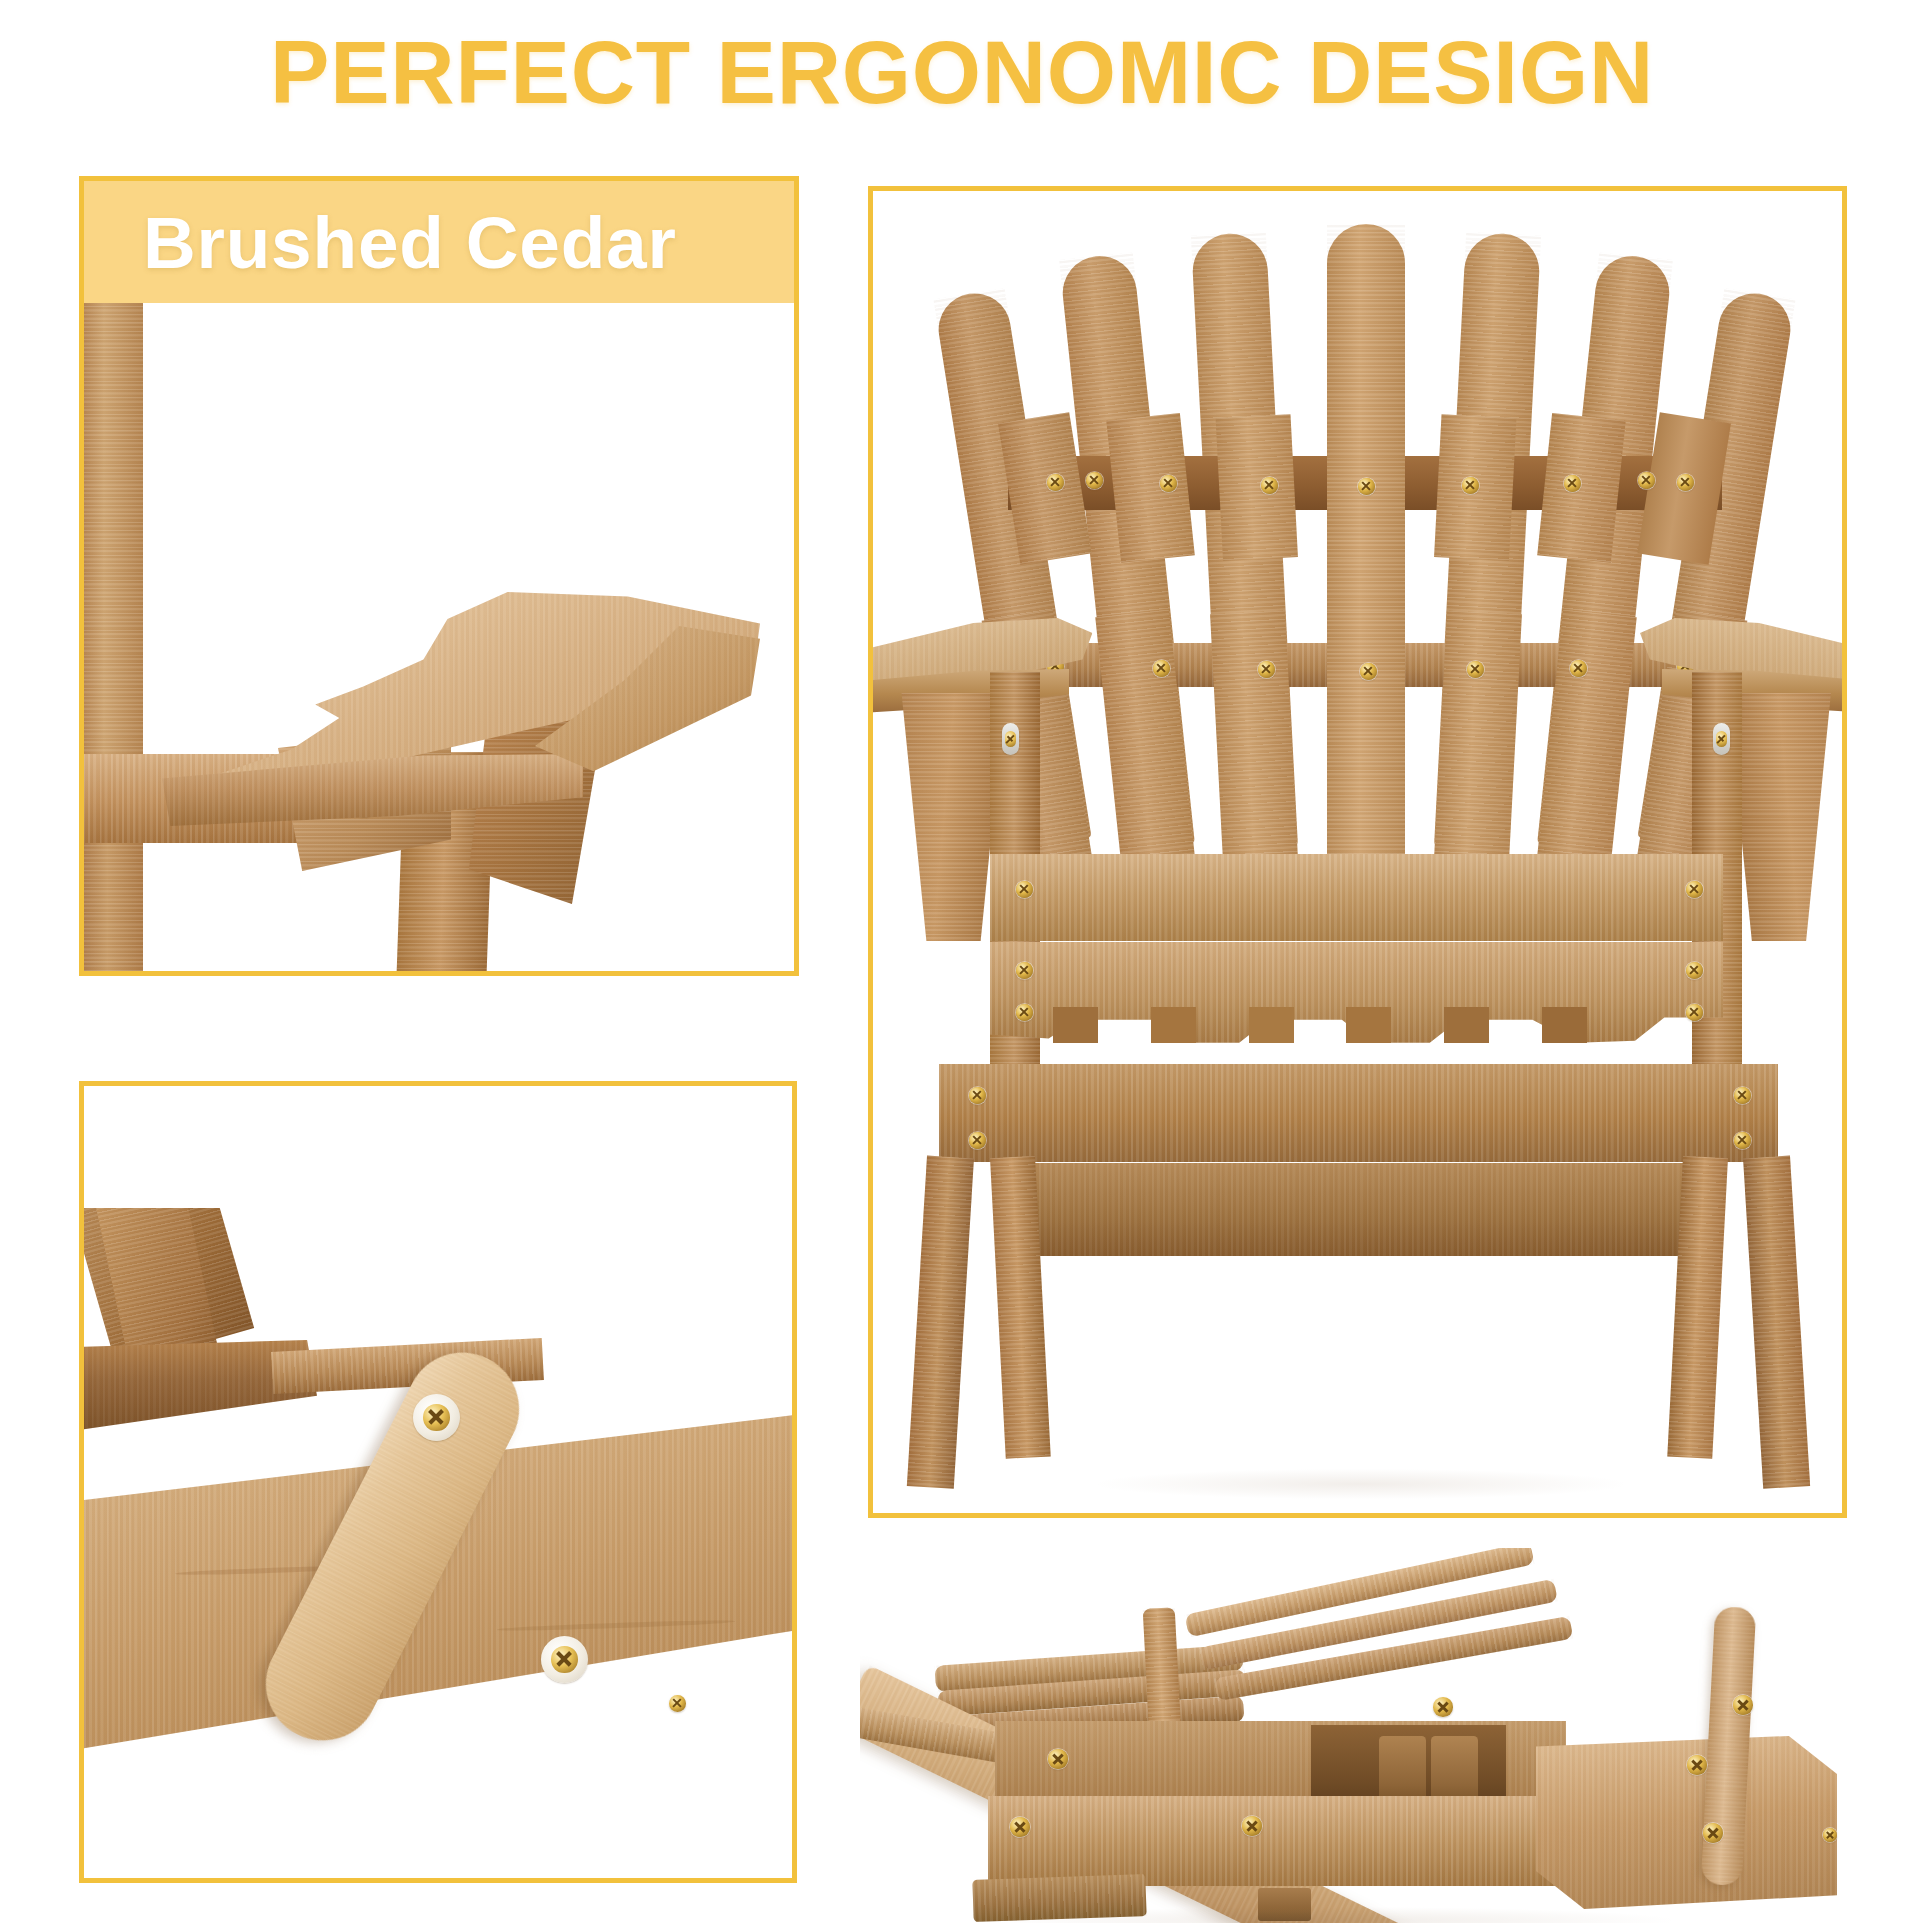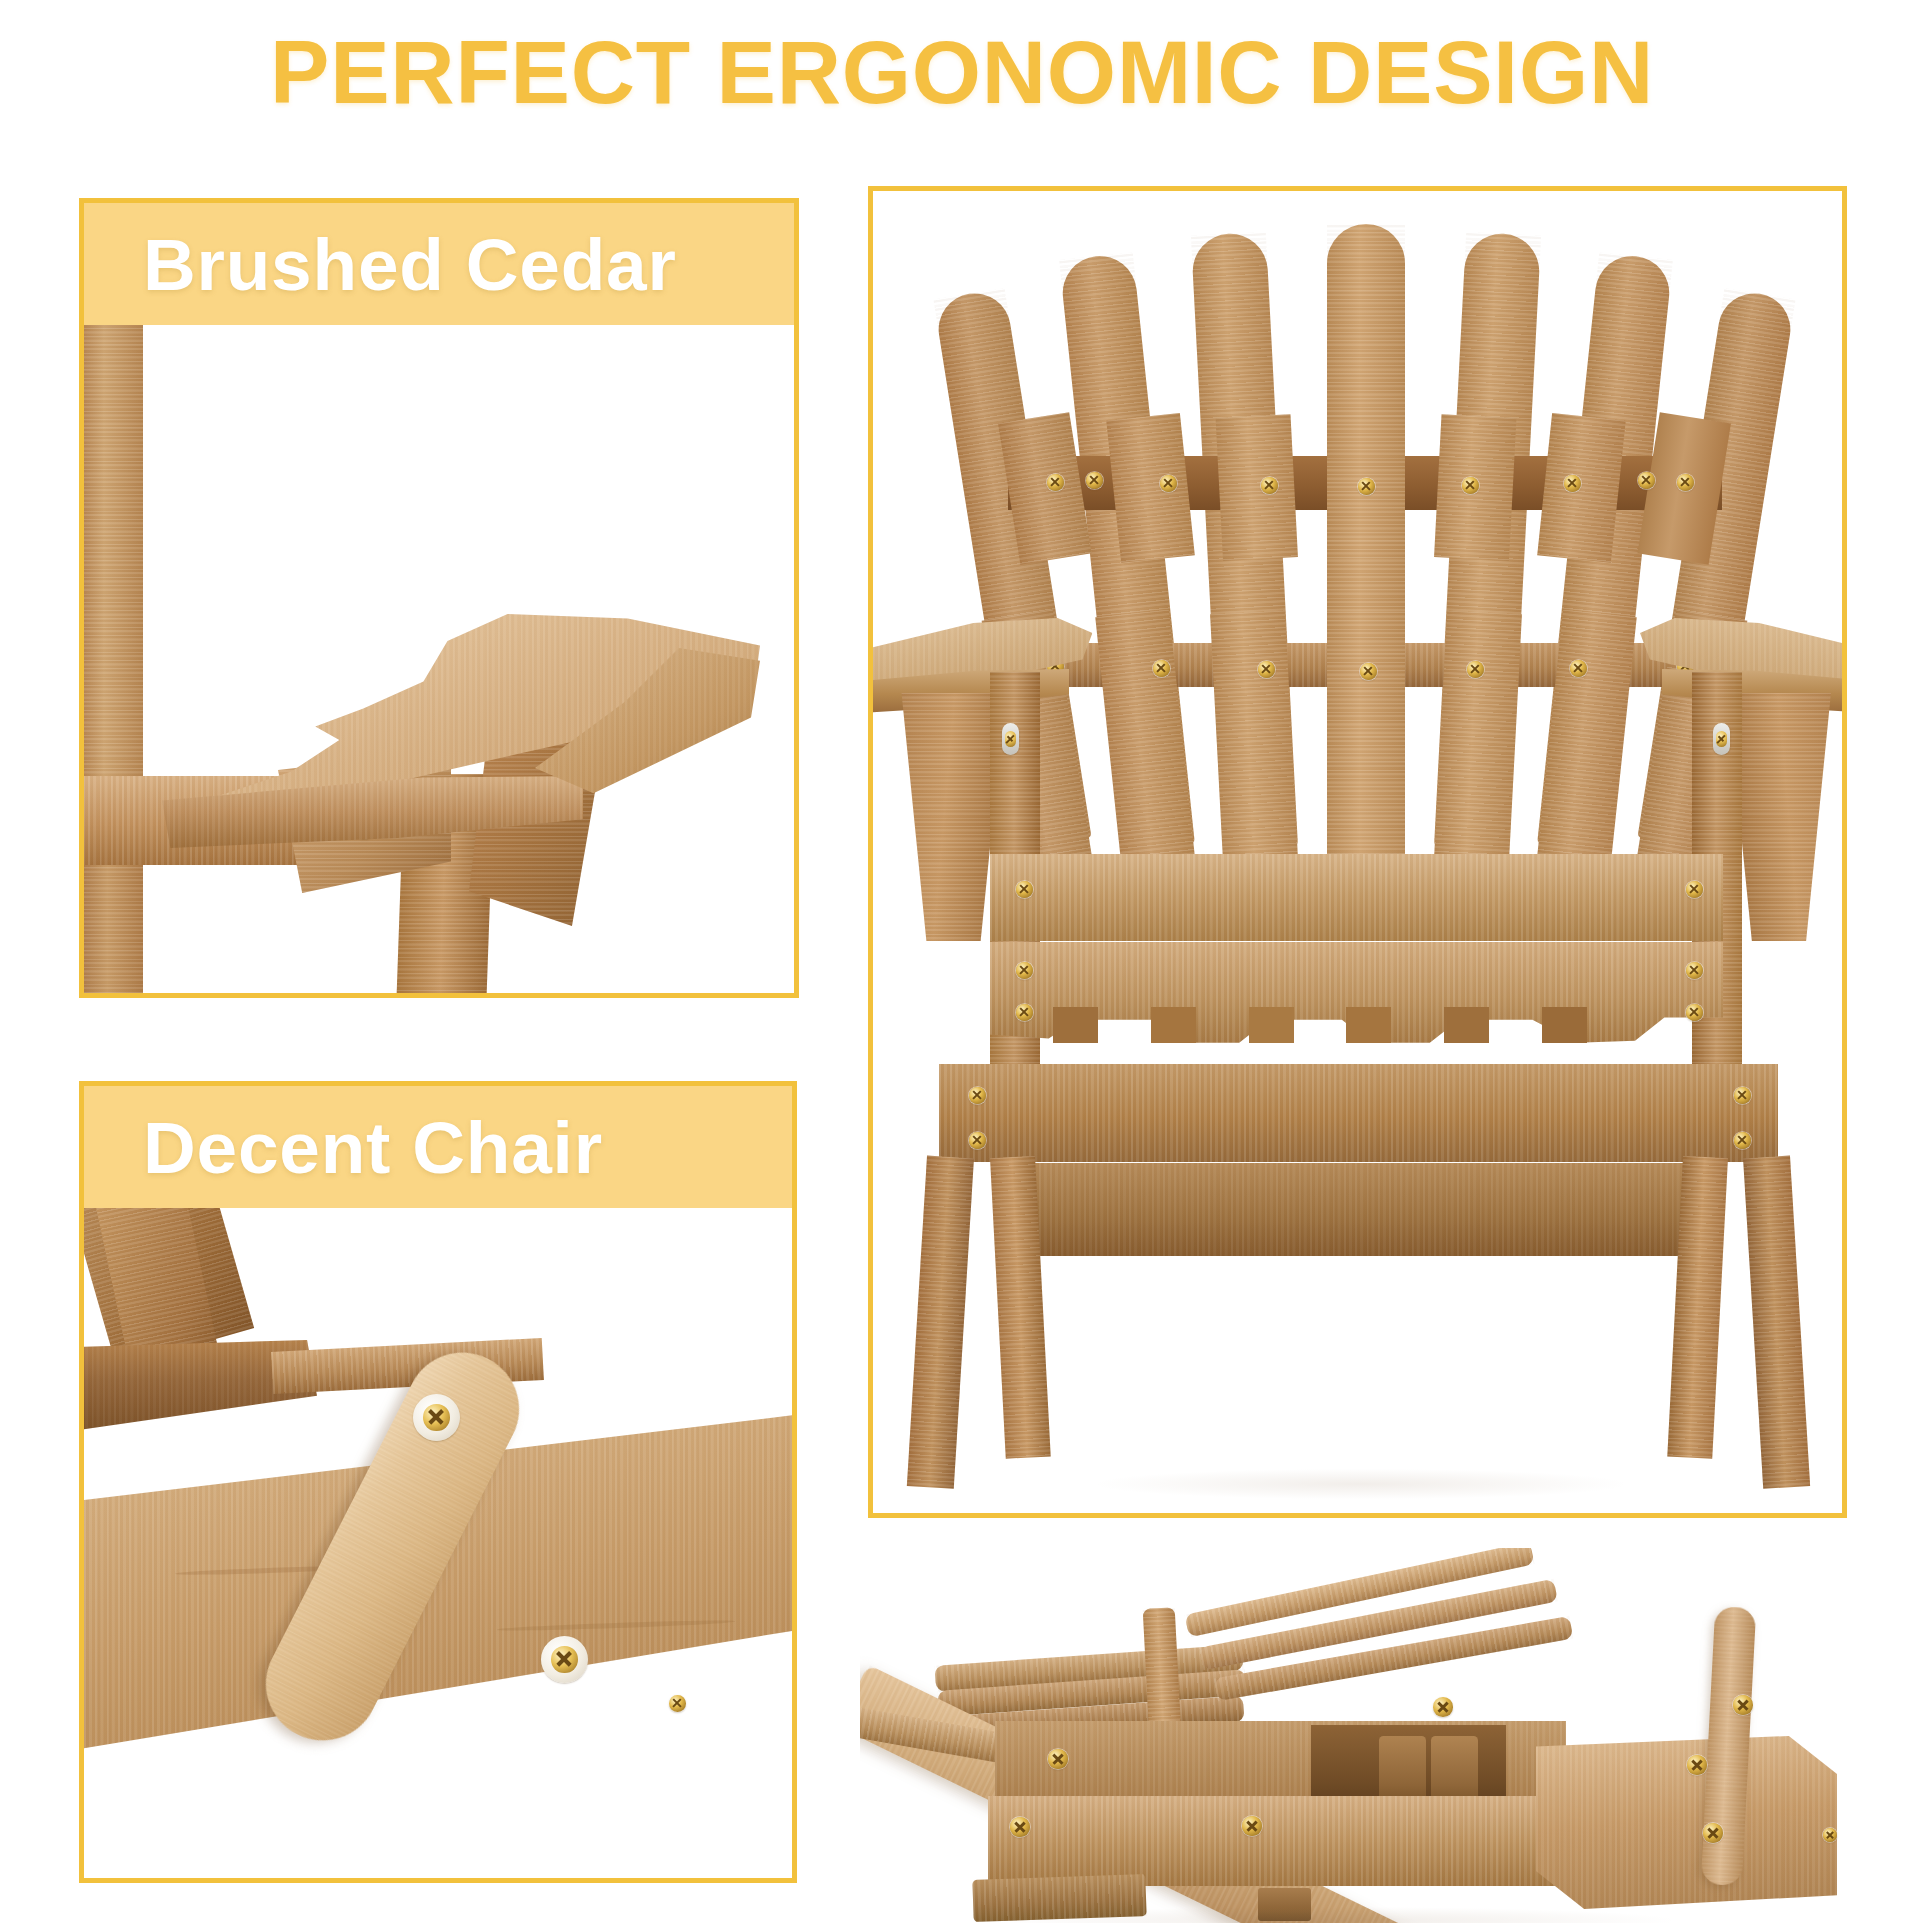--- a/index.html
+++ b/index.html
@@ -10,21 +10,21 @@
   #page-title{
     position:absolute;left:0;top:25.6px;width:1924px;text-align:center;
     font-size:89px;font-weight:bold;letter-spacing:0.8px;
     color:#F5C042;white-space:nowrap;line-height:1.05;
     text-shadow:0 2.3px 4.5px rgba(245,192,66,.22);
   }
 
   
   .panel{position:absolute;border:5.3px solid #F2C13C;background:#fff;
          box-sizing:border-box;overflow:hidden;}
-  #panel-brushed-cedar{left:79px;top:198px;width:720px;height:800px;}
+  #panel-brushed-cedar{left:79px;top:176px;width:720px;height:800px;}
   #panel-decent-chair {left:79px;top:1081px;width:718px;height:802px;}
   #panel-main-chair   {left:868px;top:186px;width:979px;height:1332px;}
 
   .panel-header{position:absolute;left:0;top:0;width:100%;height:122px;
      background:#FAD685;display:flex;align-items:center;box-sizing:border-box;
      padding-left:59px;}
   .panel-header span{color:#ffffff;font-size:73px;font-weight:bold;
      letter-spacing:0.8px;text-shadow:0 2.3px 5.3px rgba(190,150,60,.30);white-space:nowrap;}
 
   .photo{position:absolute;left:0;width:100%;background:#ffffff;overflow:hidden;}
@@ -188,23 +188,20 @@
         <i></i>
       </div>
 
     <div class="wscrew" style="left:457px;top:428px;width:47px;height:47px;">
         <i></i>
       </div>
 
     <div class="screw" style="left:585px;top:487px;width:16.5px;height:16.5px;"></div>
   </div>
 
-  <div class="panel-header">
-    <span>Decent Chair</span>
-  </div>
 </div>
 
 <div class="panel" id="panel-main-chair">
   <div class="photo" id="photo-chair">
 
     <div class="w" style="left:147px;top:96px;width:72px;height:556px;
          border-radius:38px 38px 4.5px 4.5px;
          background:linear-gradient(90deg,#AE7C49,#C69A6A 42%,#B0824F 100%);
          transform:rotate(-9deg);transform-origin:50% 100%;">
         <div class="grain"></div>

